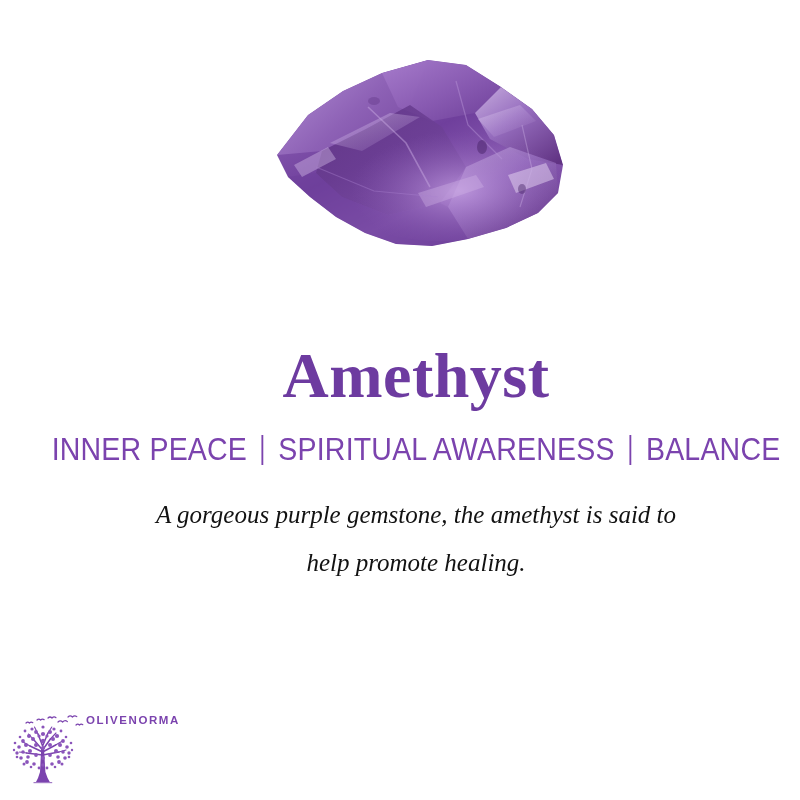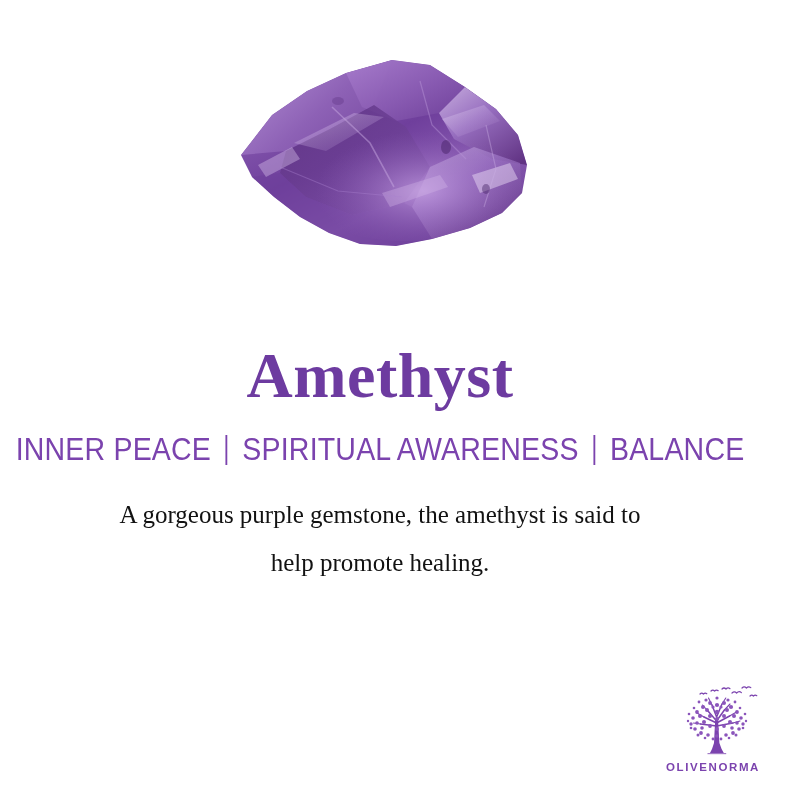--- a/index.html
+++ b/index.html
@@ -14,20 +14,21 @@
     overflow: hidden;
   }
   .card {
     position: relative;
     width: 760px;
     height: 800px;
     background: #ffffff;
     display: flex;
     flex-direction: column;
     align-items: center;
+    padding-left: 36px;
   }
 
   
   .hero {
     position: relative;
     width: 800px;
     height: 300px;
     display: flex;
     align-items: center;
     justify-content: center;
@@ -88,31 +89,32 @@
     width: 700px;
     text-align: center;
     font-family: "Liberation Serif", serif;
     font-size: 25px;
     line-height: 48px;
     color: #121212;
   }
   .body-copy .line {
     display: block;
     white-space: nowrap;
+    font-style: italic;
   }
 
   
   .logo {
     position: absolute;
     left: 0;
     right: 0;
-    bottom: 27px;
+    bottom: 12px;
     display: flex;
-    flex-direction: column;
-    align-items: flex-end;
+    flex-direction: row;
+    align-items: flex-start;
   }
   .logo-mark {
     width: 86px;
     height: 76px;
     display: block;
   }
   .logo-word {
     margin-top: 2px;
     font-family: "Liberation Sans", sans-serif;
     font-weight: bold;

